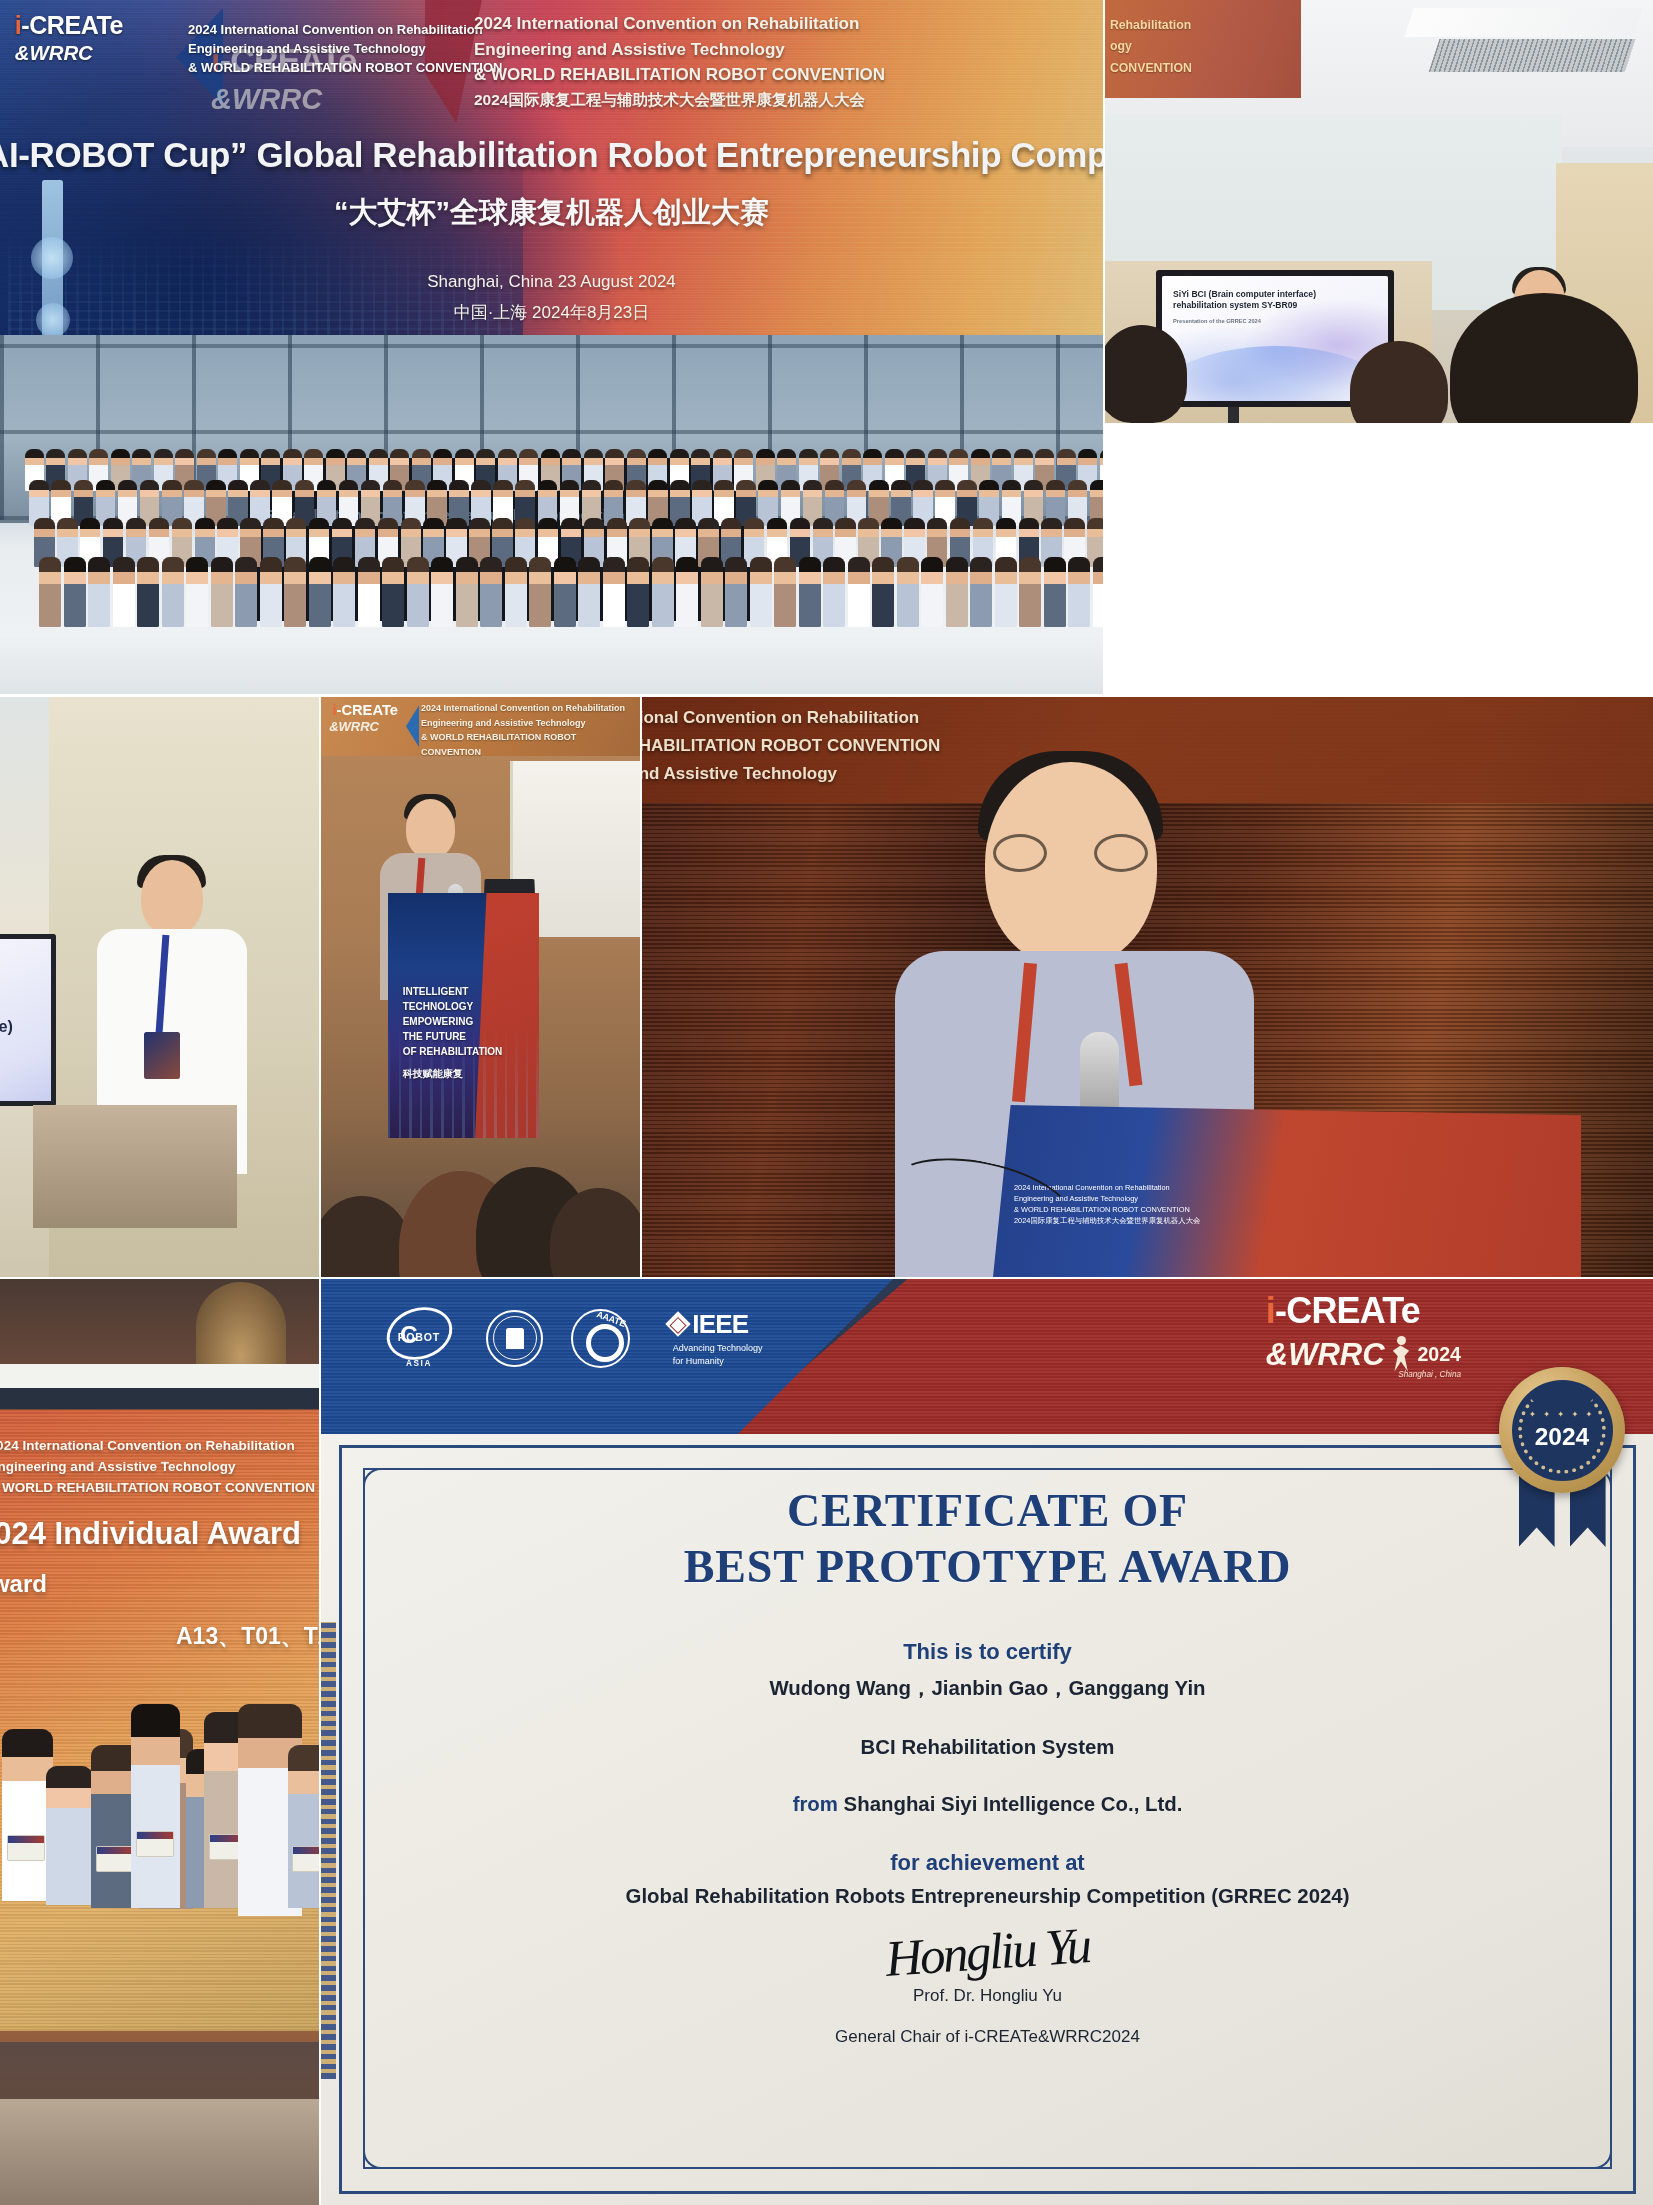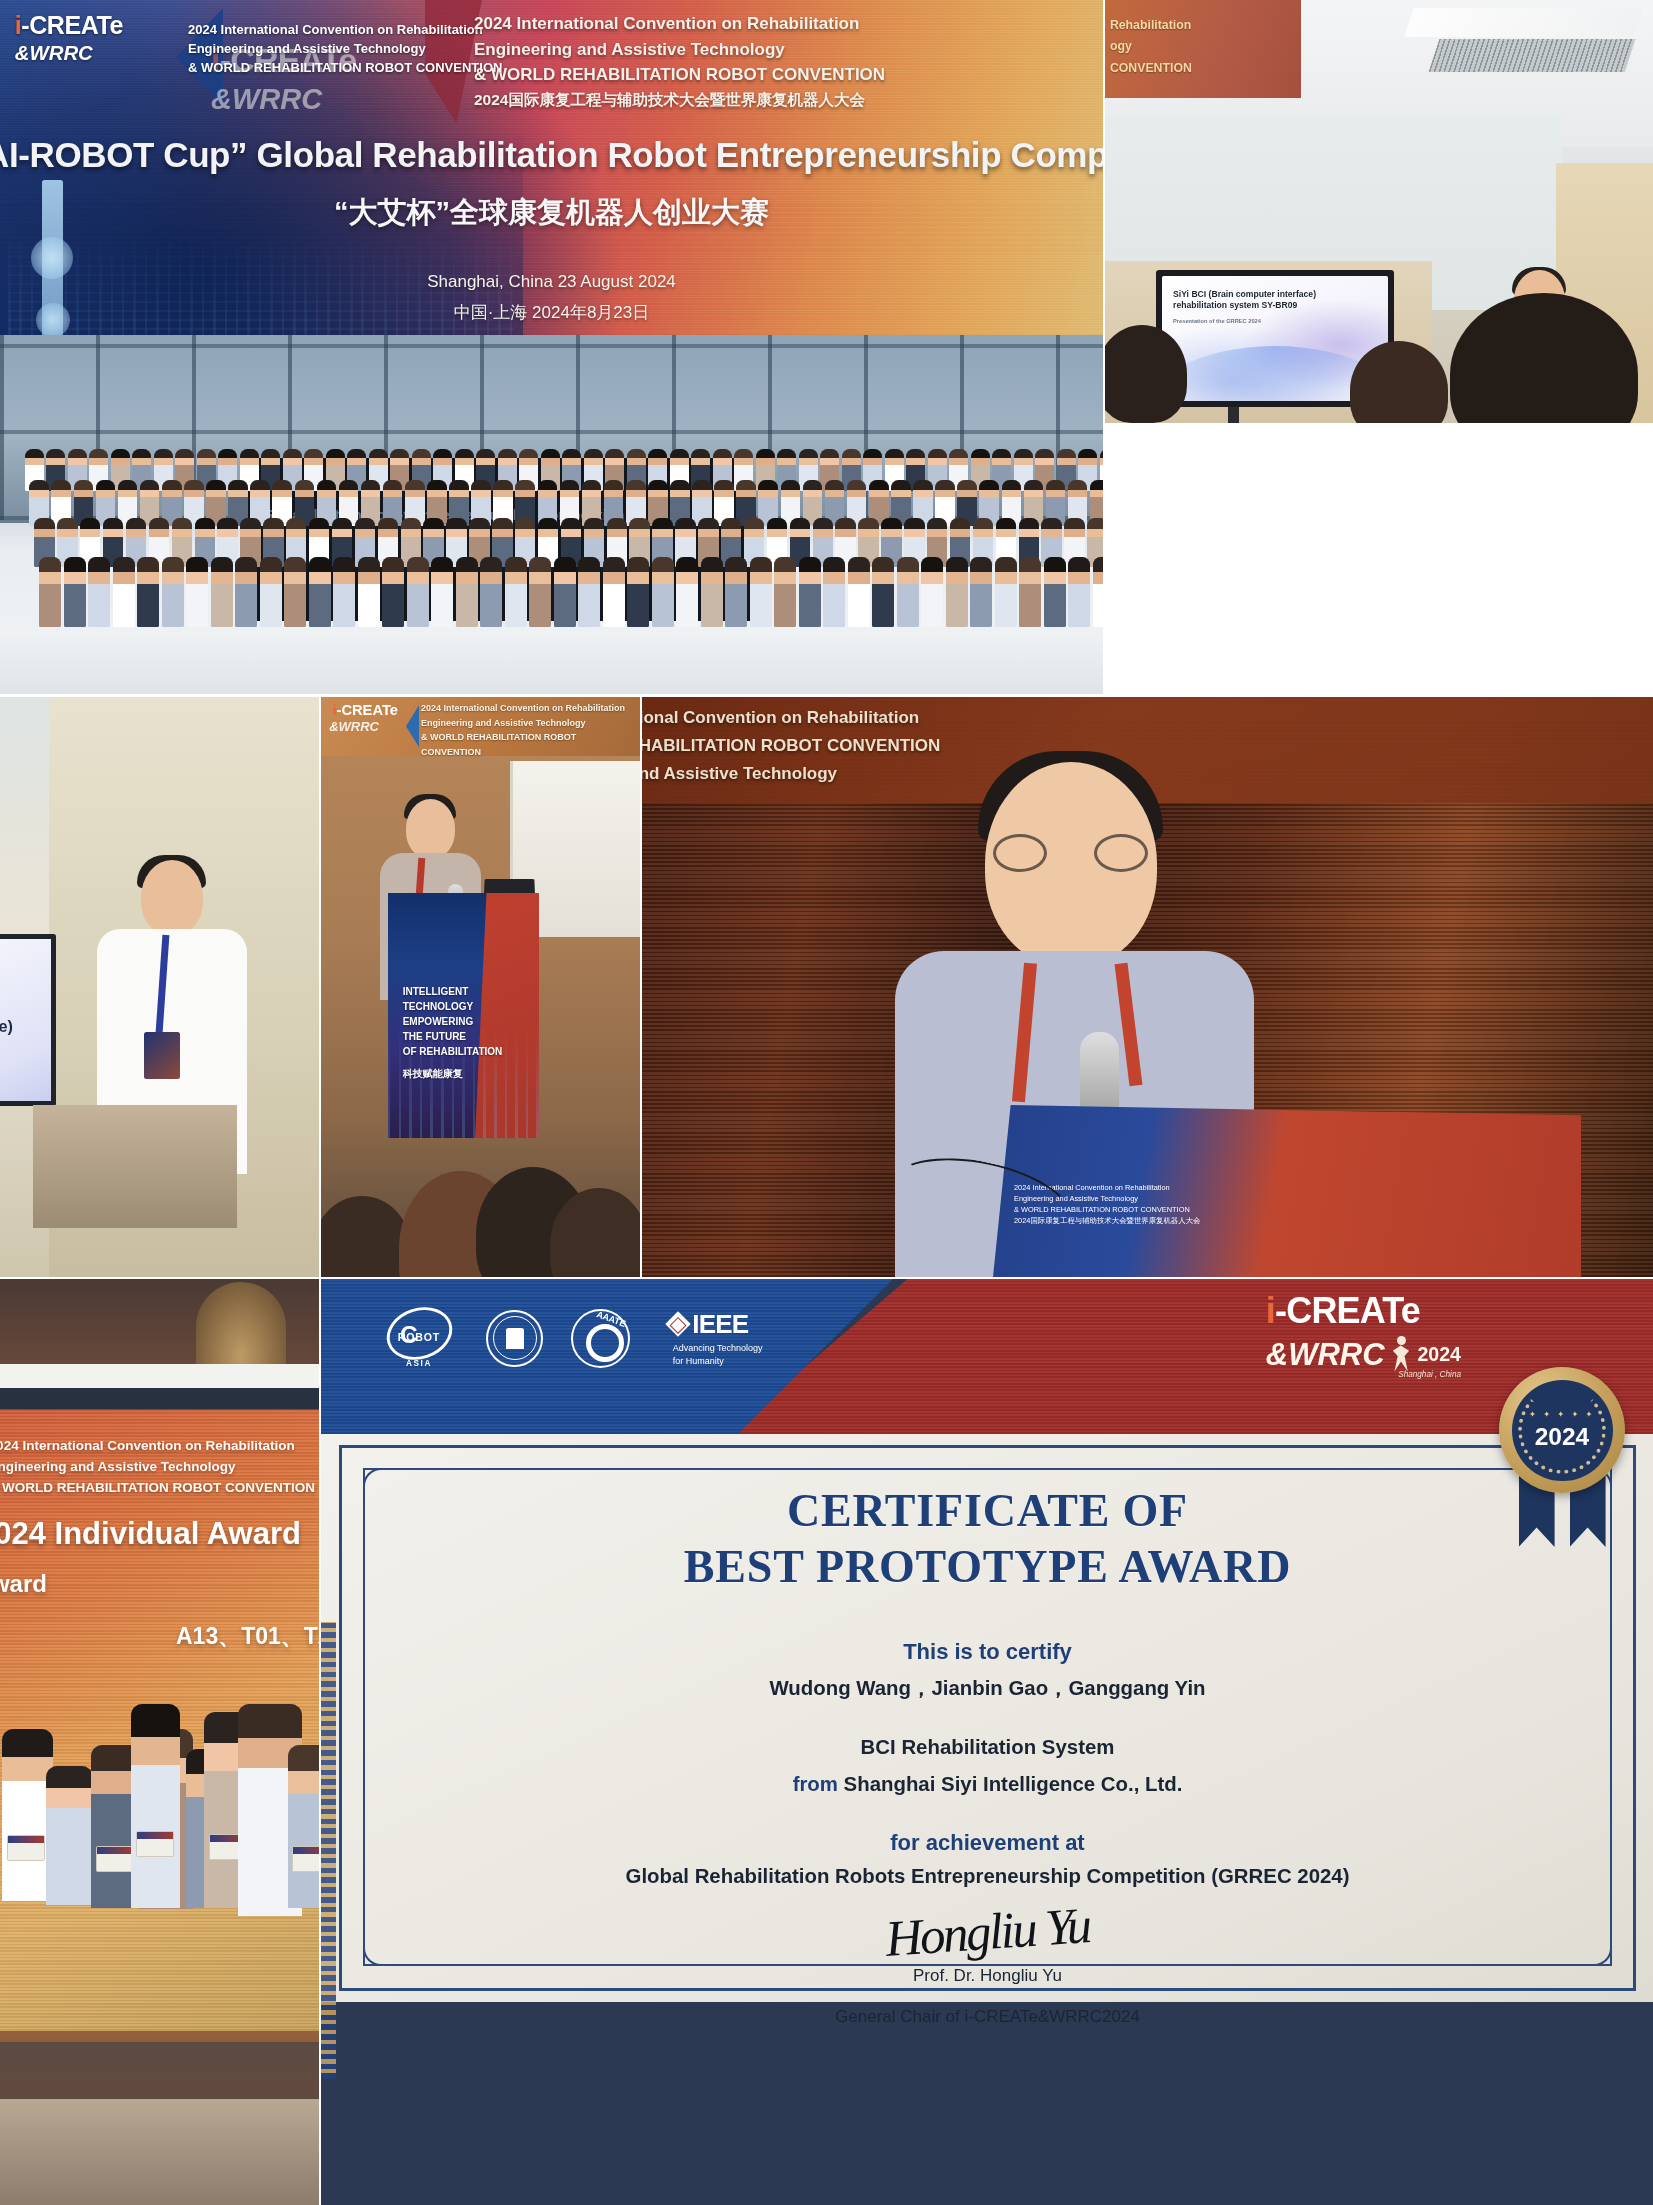--- a/index.html
+++ b/index.html
@@ -314,39 +314,39 @@
      display:flex; flex-direction:column; align-items:center; justify-content:center; position:relative;}
   .medal .stars{ font-size:8.2px; color:#e6cf9c; letter-spacing:2.5px; margin-bottom:3.3px;}
   .medal .yr { font-size:24.5px; font-weight:bold; color:#fff; }
   .medal .wreath{ position:absolute; inset:6.5px; border:4.1px dotted #e3cb99; border-radius:50%;
      border-top-color:transparent; opacity:.9;}
   .medal .rib { position:absolute; left:19.6px; top:105px; width:87px; height:75px; z-index:-1; }
   .medal .rib .l,.medal .rib .r { position:absolute; top:0; width:36px; height:75px; background:#1e355f;}
   .medal .rib .l{ left:0; clip-path:polygon(0 0,100% 0,100% 100%,50% 74%,0 100%); }
   .medal .rib .r{ right:0; clip-path:polygon(0 0,100% 0,100% 100%,50% 74%,0 100%); }
 
-  .cert-body { position:absolute; left:0; top:155px; width:1333px; height:568px;
+  .cert-body { position:absolute; left:0; top:155px; width:1333px; height:771px;
      background:linear-gradient(155deg,#f2f1ec 0%,#eceae3 40%,#e6e4dc 75%,#dedbd2 100%);padding-left:33px; }
   .cert-frame-outer { position:absolute; left:18px; top:11.4px; right:18px; bottom:11.4px;
      border:3.3px solid #2c4a7c; }
   .cert-frame-inner { position:absolute; left:42px; top:34px; right:42px; bottom:36px;
      border:2.5px solid #2c4a7c; }
   .corner-notch{ position:absolute; width:42px; height:42px; border:2.5px solid #2c4a7c;}
   .cn-tl{ left:42px; top:34px; border-right:none; border-bottom:none; border-radius:18px 0 0 0;}
   .cn-tr{ right:42px; top:34px; border-left:none; border-bottom:none; border-radius:0 18px 0 0;}
   .cn-bl{ left:42px; bottom:36px; border-right:none; border-top:none; border-radius:0 0 0 18px;}
   .cn-br{ right:42px; bottom:36px; border-left:none; border-top:none; border-radius:0 0 18px 0;}
 
   .cert-content { position:absolute; left:90px; right:90px; top:49px; text-align:center; }
   .cert-title { font-family:"Liberation Serif", serif; font-size:46px; font-weight:bold; color:#1e3f78;
      letter-spacing:0.8px; line-height:1.22; text-shadow:0 0.8px 0 rgba(255,255,255,.6); }
   .cert-label { font-size:22px; font-weight:bold; color:#1e3f78; margin-top:44px; }
   .cert-value { font-size:20.4px; font-weight:bold; color:#1b2433; margin-top:9px; }
   .blk { margin-top:34px; }
-  .cert-inline { font-size:20.4px; font-weight:bold; color:#1b2433; margin-top:14px; }
+  .cert-inline { font-size:20.4px; font-weight:bold; color:#1b2433; margin-top:34px; }
   .cert-inline b { color:#1e3f78; }
   .sig { margin-top:14.7px; font-family:"Liberation Serif", serif; font-size:51px; font-style:italic;
      color:#101418; letter-spacing:-2.5px; transform:rotate(-4deg); }
   .sig-name { font-size:17px; color:#1b2433; margin-top:4.9px; }
   .sig-role { font-size:17px; color:#1b2433; margin-top:21px; }
   .cert-foot { position:absolute; left:0; right:0; bottom:47px; text-align:center;
      font-size:12.7px; color:#20293a; }
   .cert-ribbon-l { position:absolute; left:0; top:188px; width:14.7px; height:457px;
      background:repeating-linear-gradient(0deg,#26407a 0 5.7px,#c9a462 5.7px 9.8px); opacity:.85;}
 </style>

